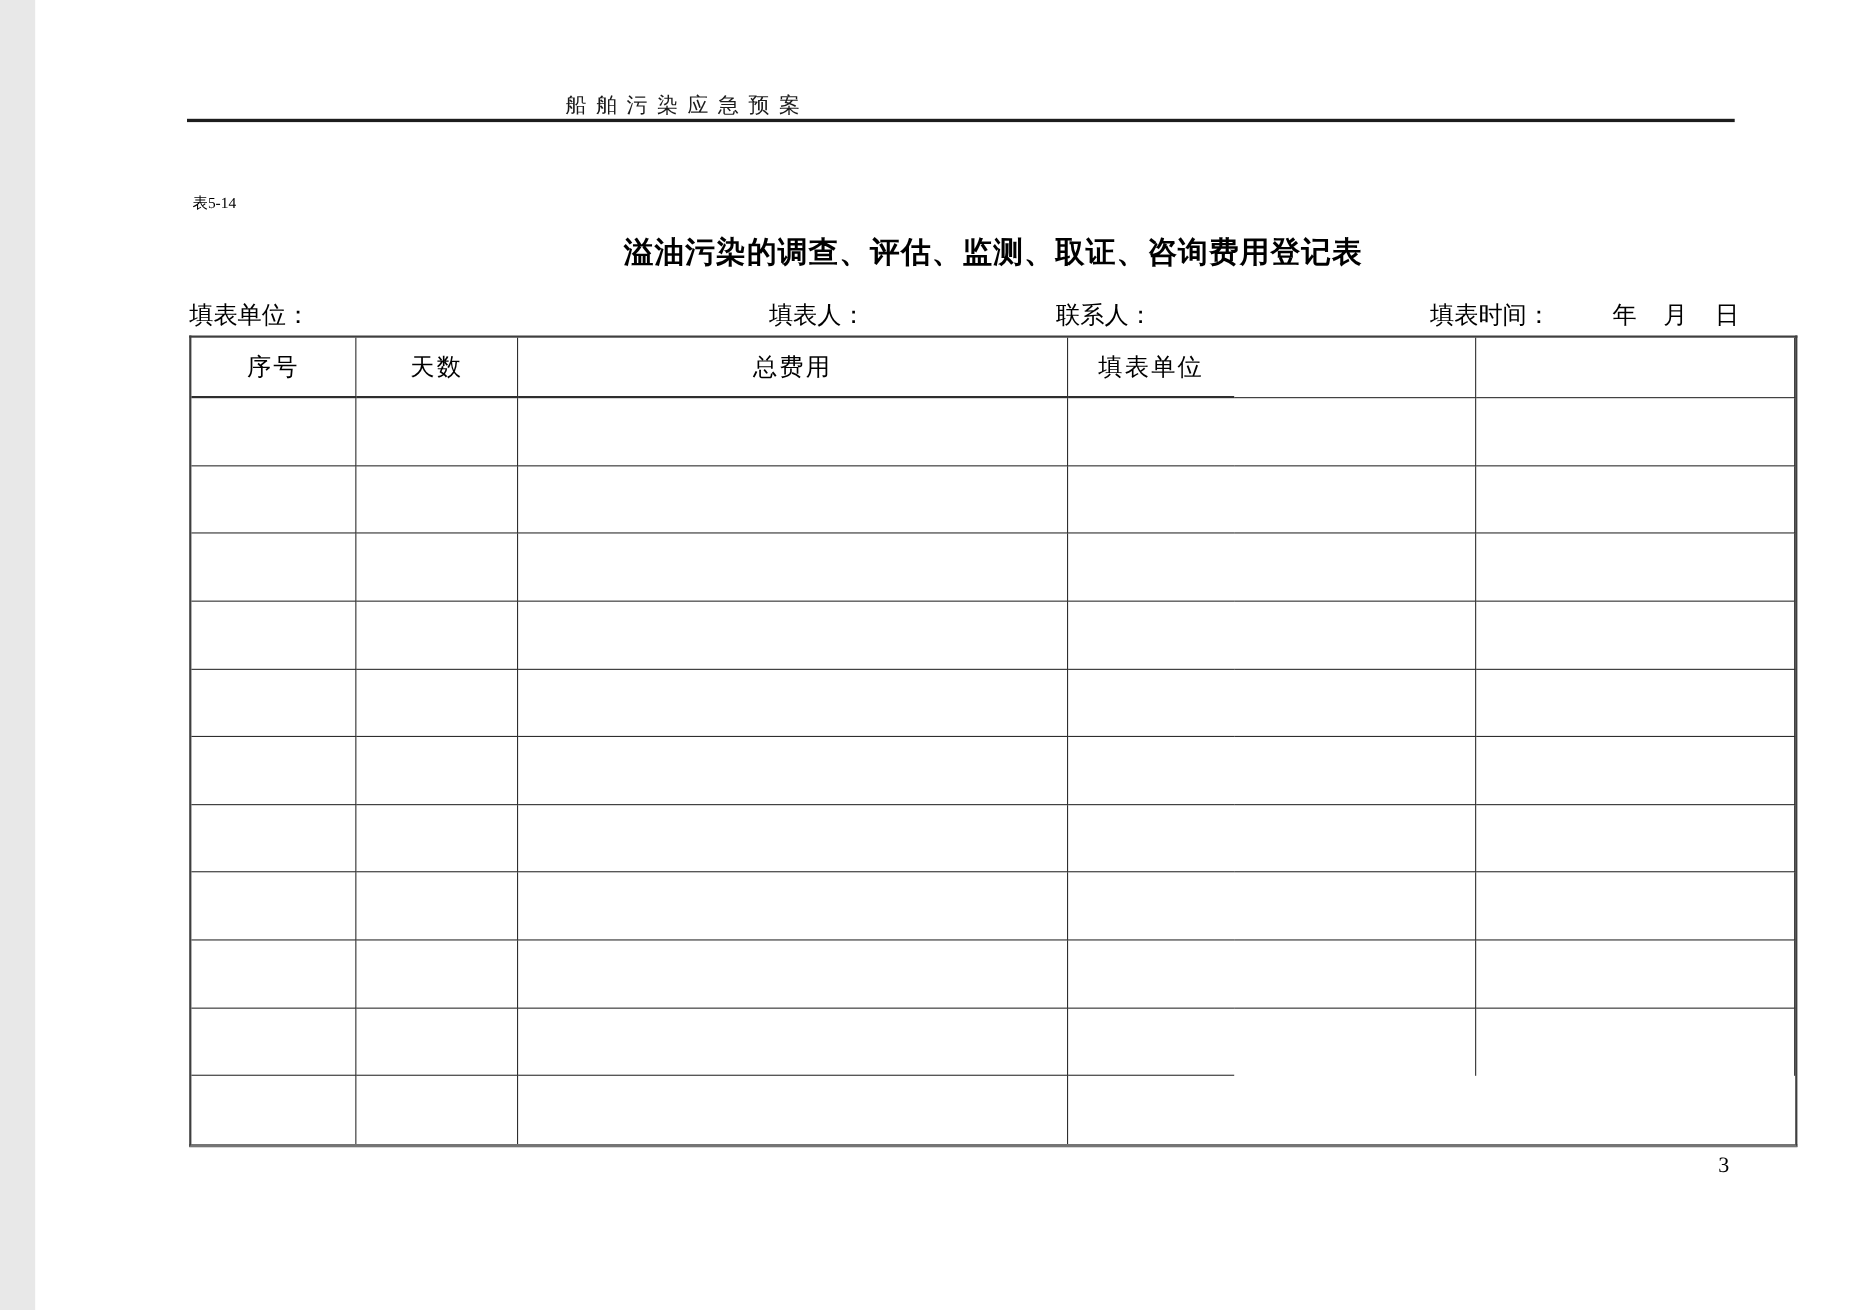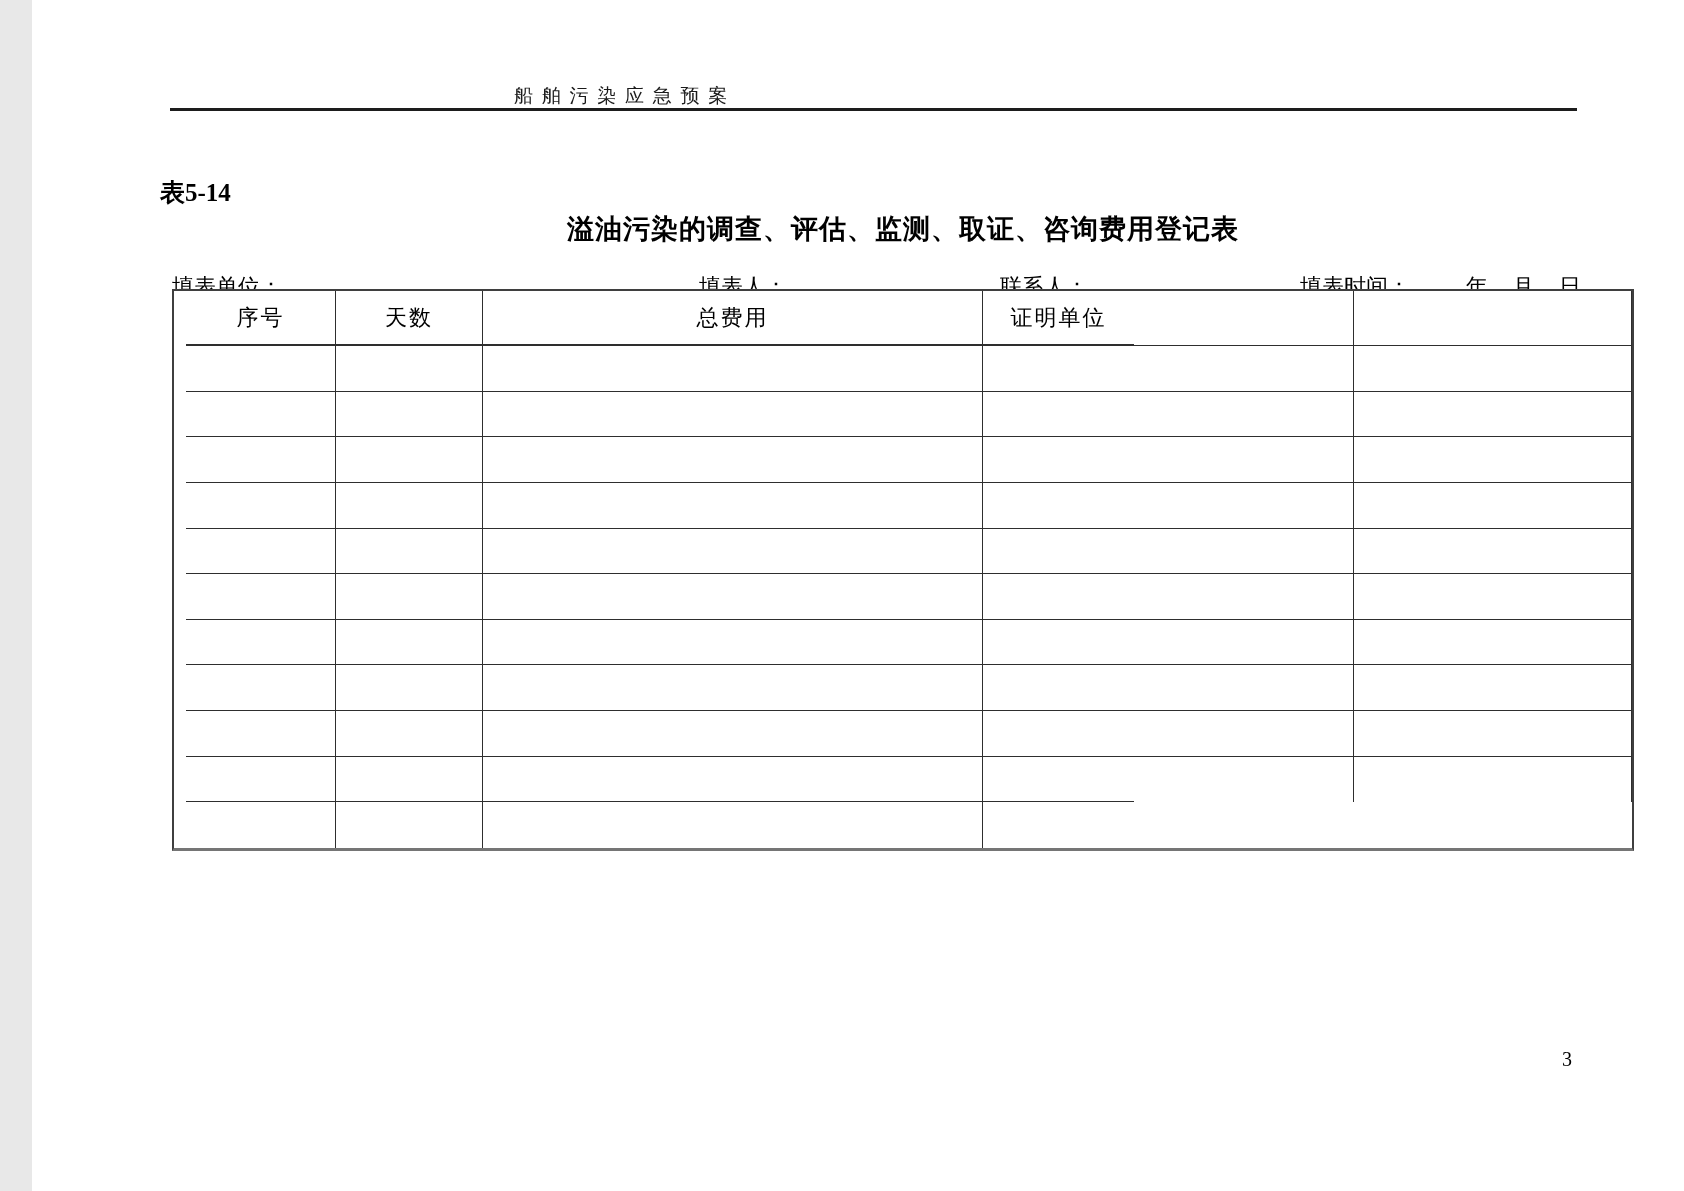--- a/index.html
+++ b/index.html
@@ -29,25 +29,24 @@
   .header-rule {
     position: absolute;
     left: 138px;
     top: 108px;
     width: 1407px;
     height: 3px;
     background: #1d1d1d;
   }
   .table-label {
     position: absolute;
-    left: 128px;
+    left: 143px;
     top: 176px;
-    font-size: 25px;
-    white-space: nowrap;
-    font-weight: bold;
+    font-size: 14px;
+    white-space: nowrap;
   }
   .doc-title {
     position: absolute;
     left: 140px;
     top: 211px;
     width: 1462px;
     margin: 0;
     text-align: center;
     font-size: 27px;
     font-weight: 700;
@@ -55,40 +54,39 @@
     white-space: nowrap;
   }
   .form-label {
     position: absolute;
     top: 272px;
     font-size: 22px;
     white-space: nowrap;
   }
   .lbl-unit    { left: 140px; }
   .lbl-filler  { left: 667px; }
-  .lbl-contact { left: 968px; }
+  .lbl-contact { left: 928px; }
   .lbl-date    { left: 1268px; text-align: right; }
   .lbl-year    { left: 1434px; }
   .lbl-month   { left: 1480px; }
   .lbl-day     { left: 1527px; }
 
   .fee-table {
     position: absolute;
     left: 140px;
-    top: 289px;
+    top: 305px;
     width: 1462px;
-    height: 562px;
+    height: 738px;
     box-sizing: border-box;
     border: 2px solid #3f3f3f;
     border-bottom: 3px solid #757575;
     display: grid;
     grid-template-columns: 150px 147px 500px 151px 220px 1fr;
     grid-template-rows: 55px repeat(11, 1fr);
     background: #ffffff;
-    padding-left: 12px;
   }
   .fee-table .th,
   .fee-table .td {
     box-sizing: border-box;
     border-right: 1px solid #2e2e2e;
     border-bottom: 1px solid #2e2e2e;
     display: flex;
     align-items: center;
     justify-content: center;
   }
@@ -126,21 +124,21 @@
   <span class="form-label lbl-contact">联系人：</span>
   <span class="form-label lbl-date">填表时间：</span>
   <span class="form-label lbl-year">年</span>
   <span class="form-label lbl-month">月</span>
   <span class="form-label lbl-day">日</span>
 
   <div class="fee-table">
       <div class="th">序号</div>
       <div class="th">天数</div>
       <div class="th">总费用</div>
-      <div class="th last-col">证明单位</div>
+      <div class="th last-col">填表单位</div>
       <div class="td"></div>
       <div class="td"></div>
       <div class="td"></div>
       <div class="td"></div>
       <div class="td"></div>
       <div class="td last-col"></div>
       <div class="td"></div>
       <div class="td"></div>
       <div class="td"></div>
       <div class="td"></div>

